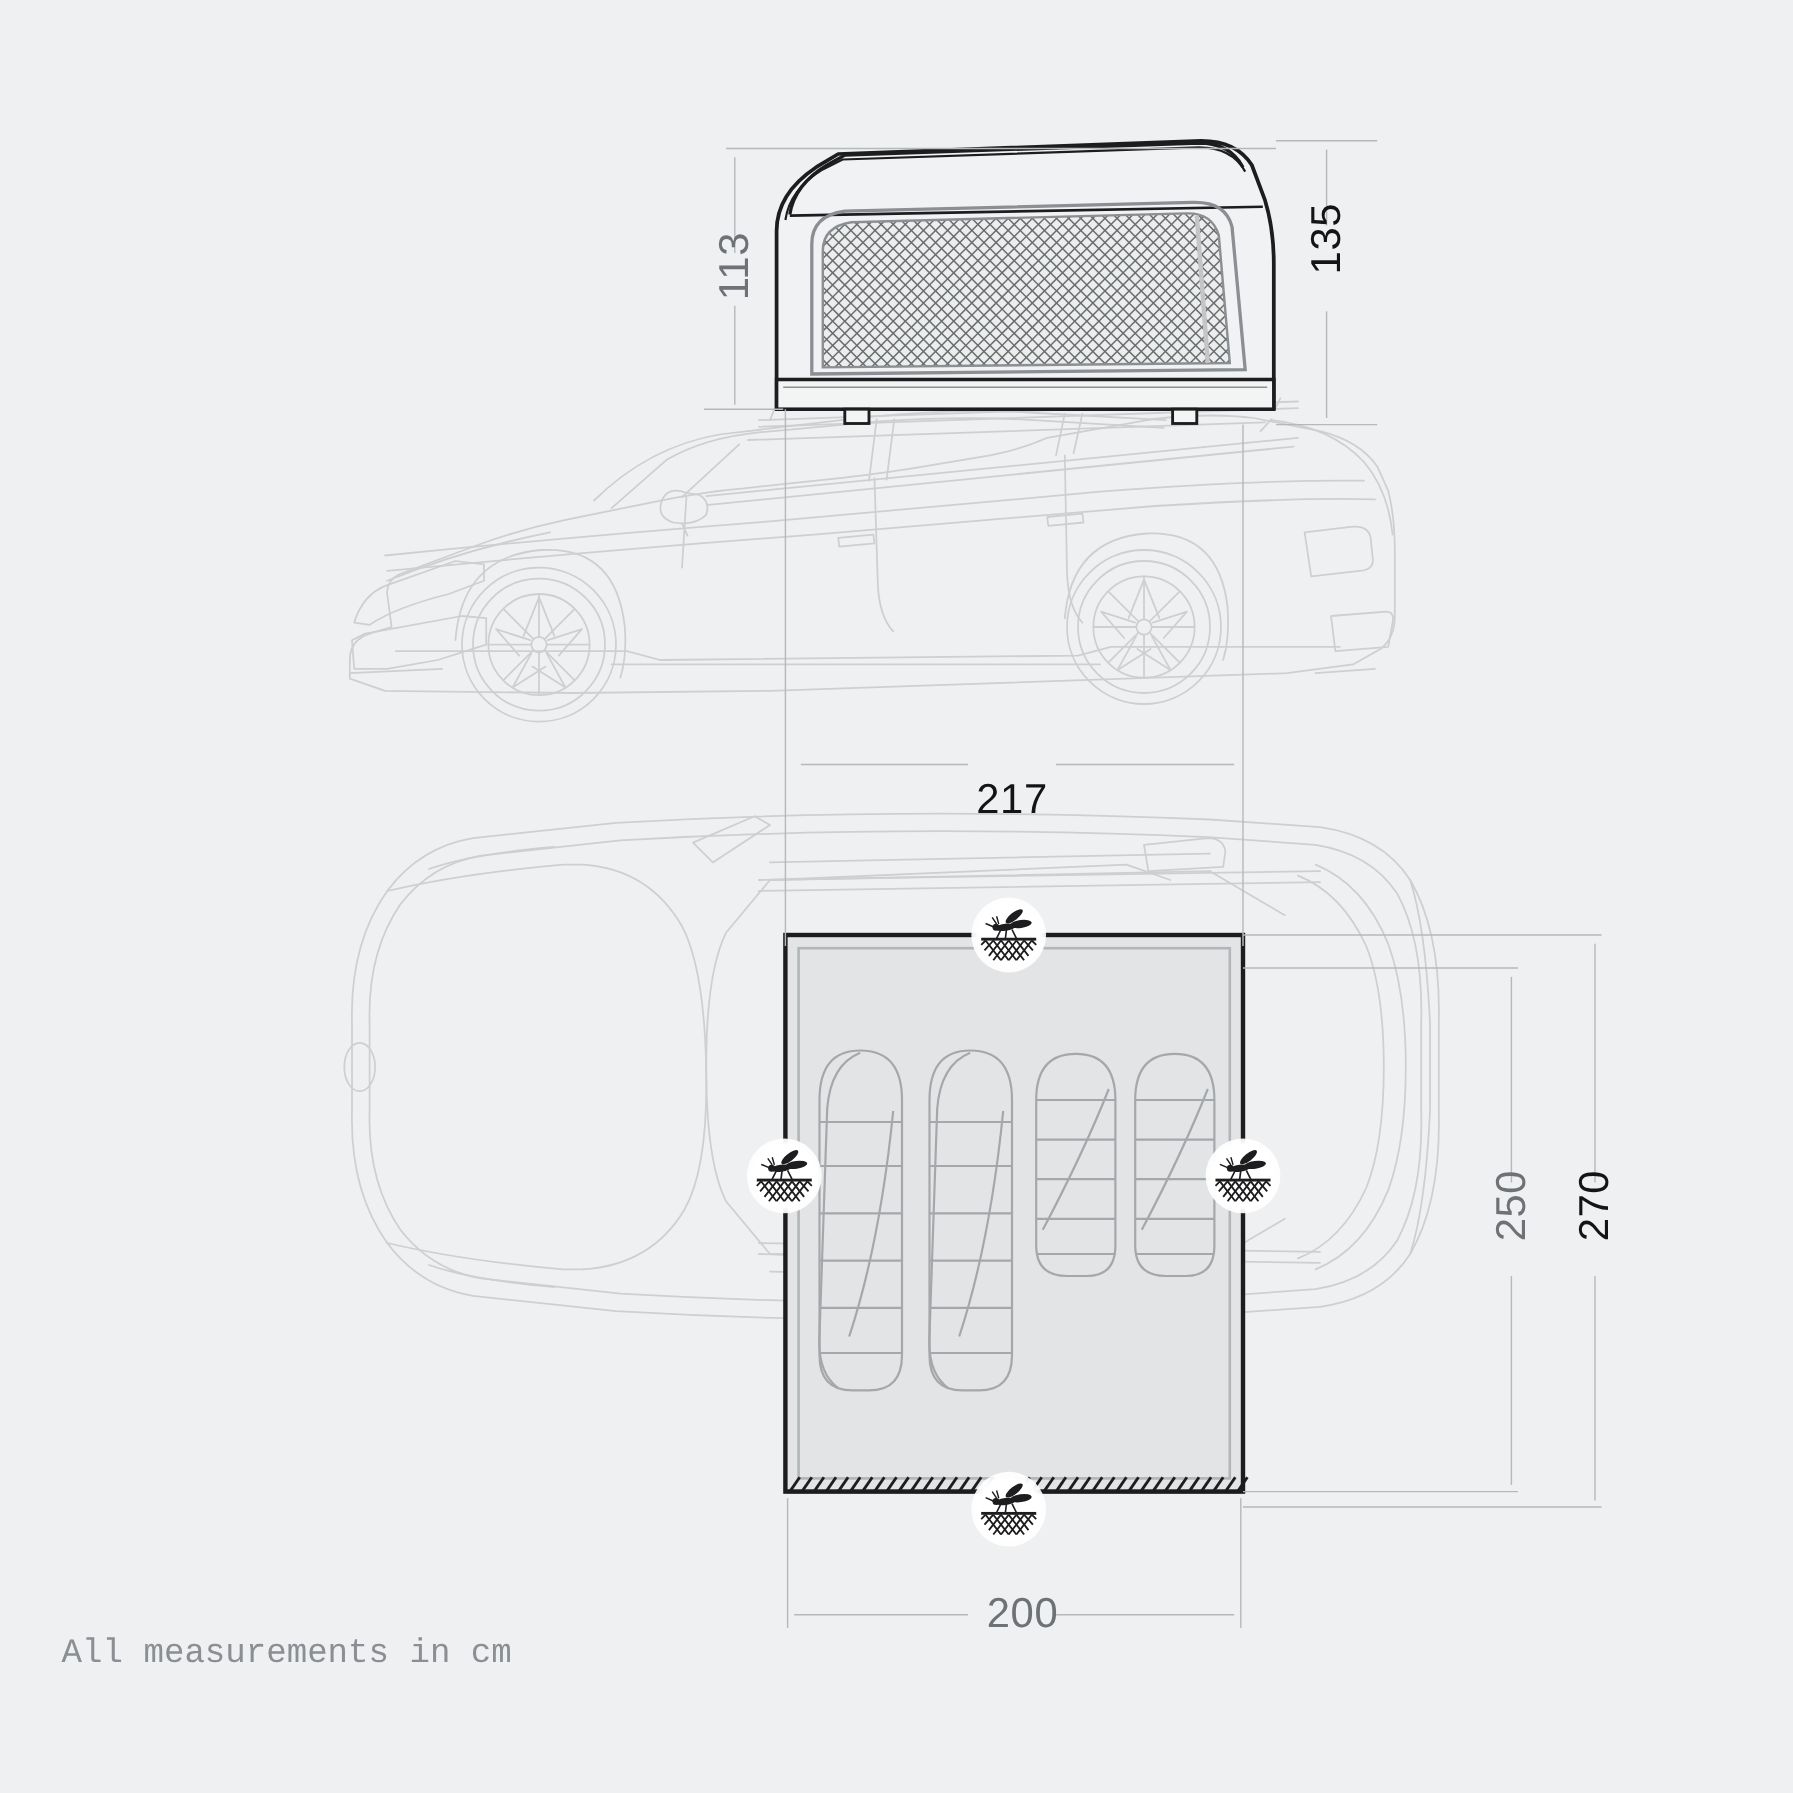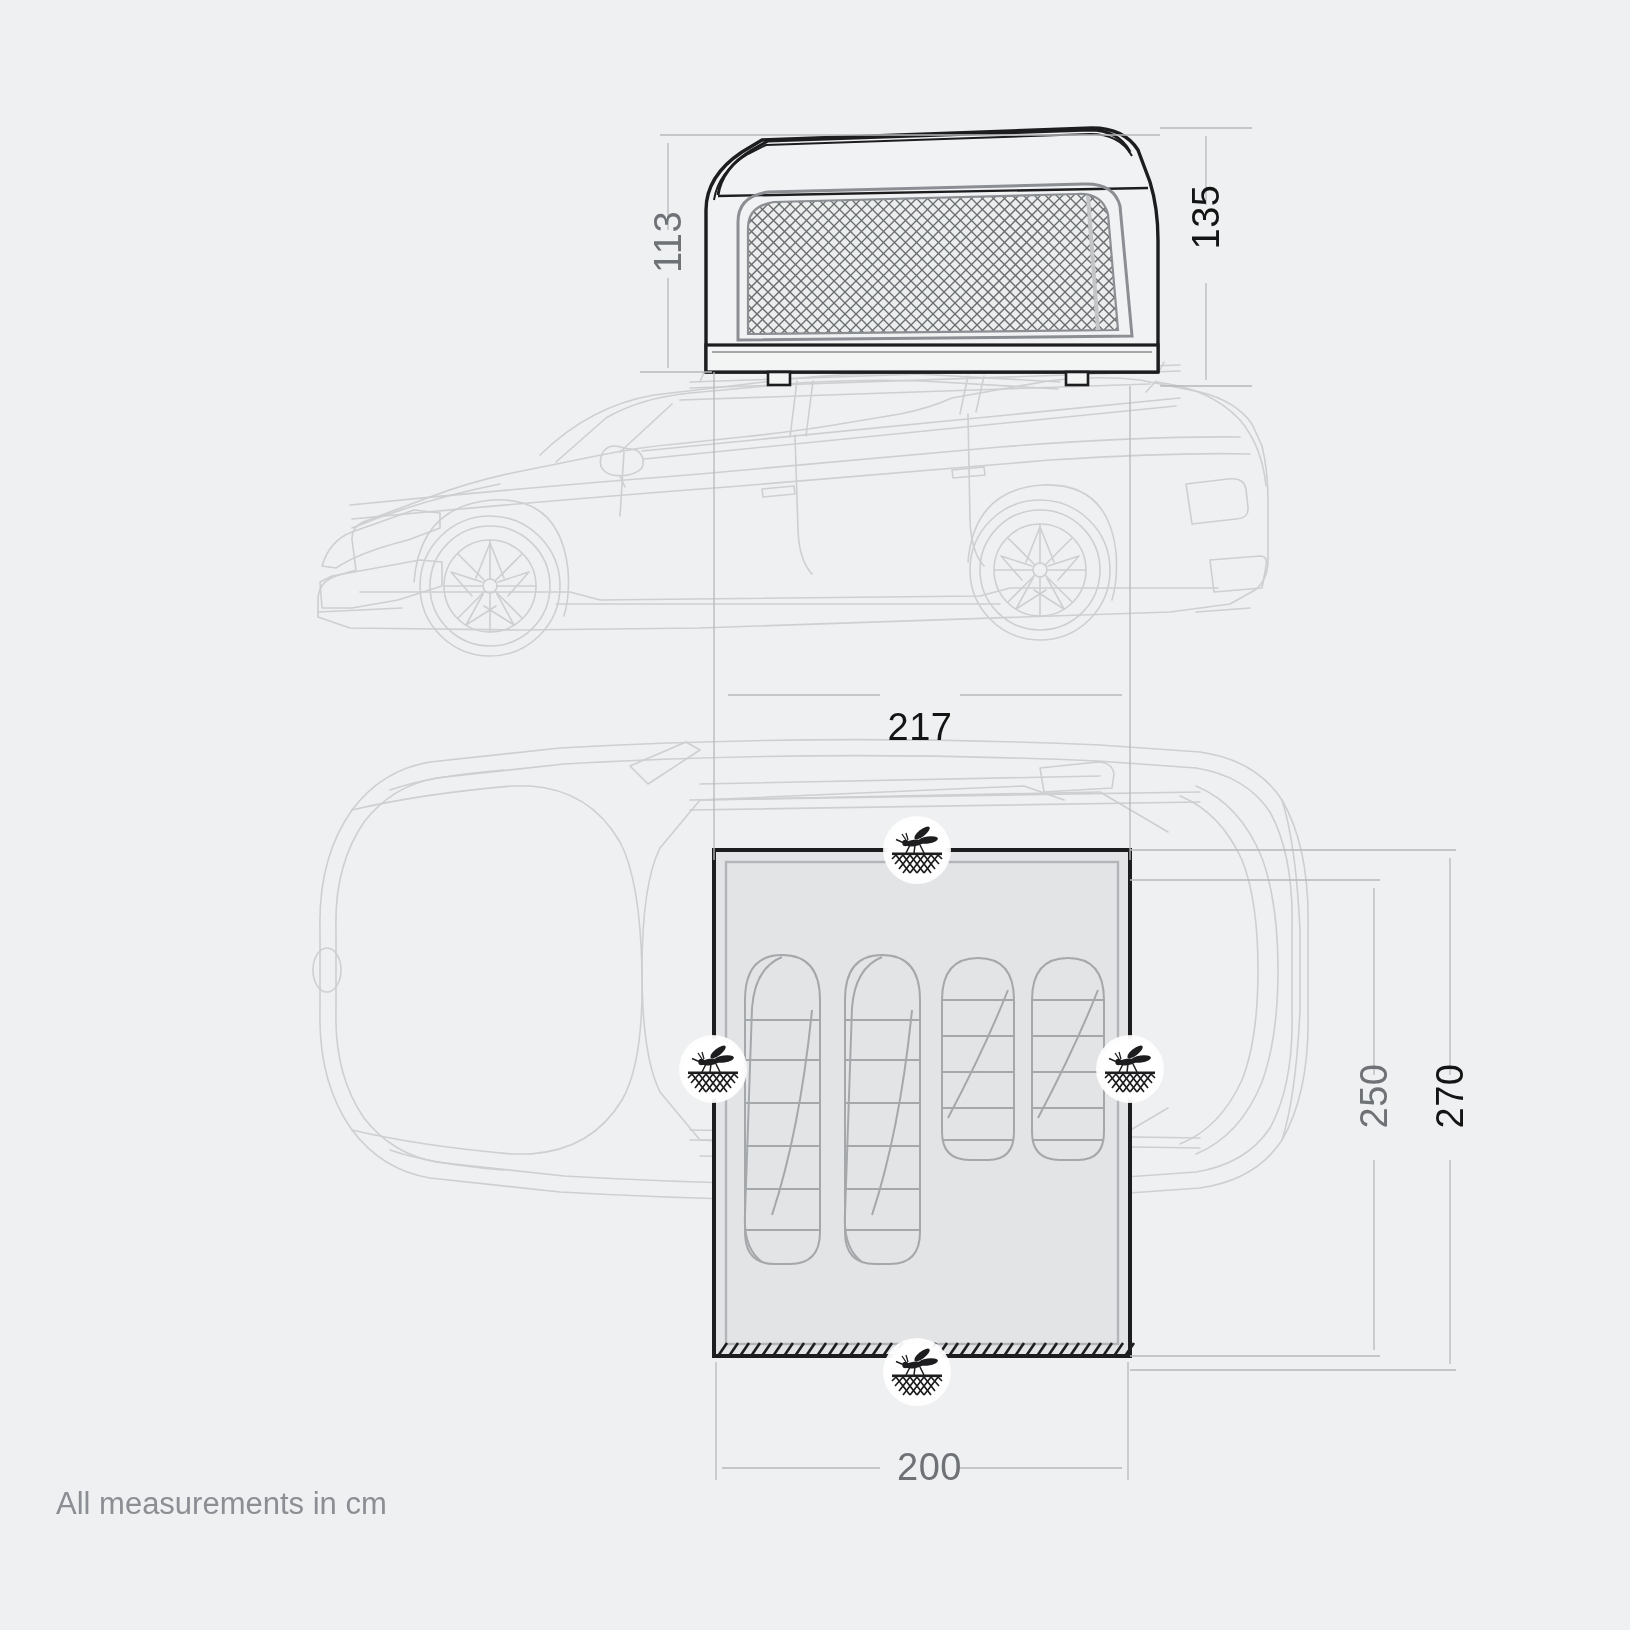--- a/index.html
+++ b/index.html
@@ -24,21 +24,21 @@
     line-height:1;
   }
   .dim-vert{
     transform-origin:50% 50%;
   }
   .footnote{
     position:absolute;
     left:56px;top:1486px;
     font-size:31px;
     color:#8b8e93;
-    font-family:Liberation Sans, sans-serif;
+    font-family:Liberation Mono, monospace;
   }
   .icon-badge{
     position:absolute;
     width:68px;height:68px;
     border-radius:50%;
     background:radial-gradient(circle at 50% 50%, #ffffff 58%, rgba(255,255,255,0.85) 78%, rgba(255,255,255,0.0) 100%);
   }
   .icon-badge svg{display:block;width:68px;height:68px;}
 </style>
 </head>

